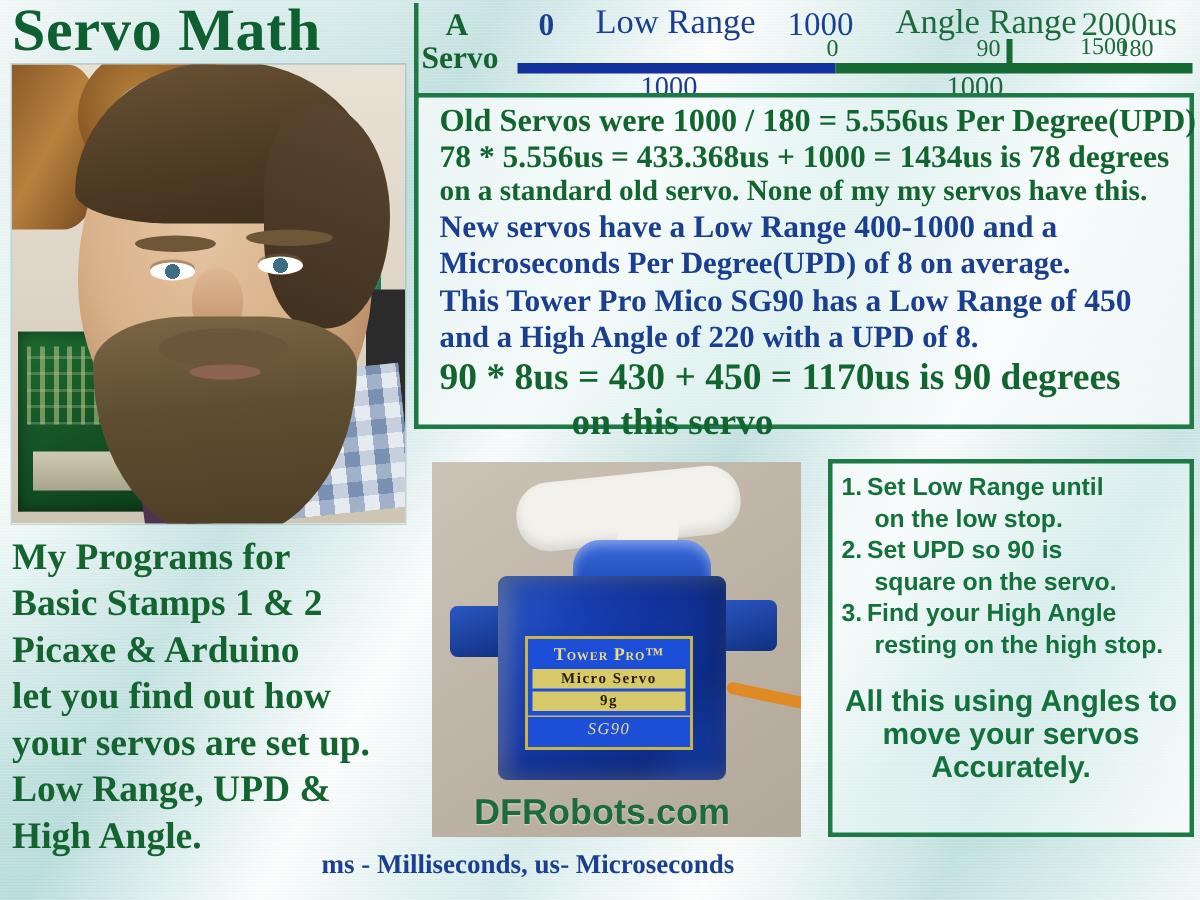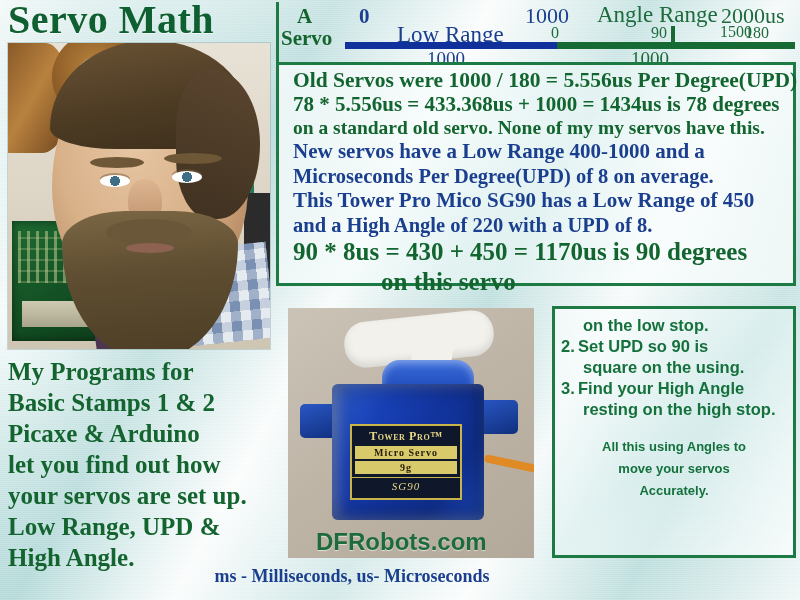--- a/index.html
+++ b/index.html
@@ -87,21 +87,21 @@
   
   #leftpara{left:8px;top:356px;width:270px;font-size:25px;line-height:31px;font-weight:bold;color:#14642f;}
   #leftpara div{white-space:nowrap;}
 
   
   #scalebox{left:276px;top:2px;width:522px;height:68px;border-left:3px solid #1d7a44;}
   .sc-lab{position:absolute;font-weight:bold;}
   #sc-A{left:18px;top:2px;font-size:21px;color:#14642f;}
   #sc-Servo{left:2px;top:24px;font-size:21px;color:#14642f;}
   #sc-0{left:80px;top:2px;font-size:21px;color:#1b3f8f;}
-  #sc-lowrange{left:118px;top:0px;font-size:23px;color:#1b3f8f;font-weight:normal;margin-top:20px;}
+  #sc-lowrange{left:118px;top:0px;font-size:23px;color:#1b3f8f;font-weight:normal;}
   #sc-1000top{left:246px;top:1px;font-size:22px;color:#1b3f8f;font-weight:normal;}
   #sc-anglerange{left:318px;top:0px;font-size:23px;color:#1d6b3c;font-weight:normal;}
   #sc-2000{left:442px;top:1px;font-size:22px;color:#1d6b3c;font-weight:normal;}
   #sc-0b{left:272px;top:22px;font-size:16px;color:#1d6b3c;font-weight:normal;}
   #sc-90{left:372px;top:22px;font-size:16px;color:#1d6b3c;font-weight:normal;}
   #sc-1500{left:396px;top:21px;font-size:16px;color:#1d6b3c;font-weight:normal;margin-left:45px;}
   #sc-180{left:466px;top:22px;font-size:16px;color:#1d6b3c;font-weight:normal;}
   #sc-1000a{left:148px;top:46px;font-size:19px;color:#1b3f8f;font-weight:normal;}
   #sc-1000b{left:352px;top:46px;font-size:19px;color:#1d6b3c;font-weight:normal;}
   #bar-blue{position:absolute;left:66px;top:40px;width:212px;height:7px;background:#10319c;}
@@ -136,38 +136,38 @@
   .sv-earL{position:absolute;left:12px;top:96px;width:40px;height:34px;border-radius:5px;
       background:linear-gradient(160deg,#2a57c4,#10307f);}
   .sv-earR{position:absolute;left:188px;top:92px;width:42px;height:34px;border-radius:5px;
       background:linear-gradient(160deg,#2a57c4,#10307f);}
   .sv-horn{position:absolute;left:56px;top:8px;width:150px;height:46px;
       background:#f2f1ec;border-radius:22px;transform:rotate(-6deg);
       box-shadow:inset 0 -4px 8px rgba(0,0,0,.12);}
   .sv-horn2{position:absolute;left:122px;top:22px;width:40px;height:80px;
       background:#f2f1ec;border-radius:16px;transform:rotate(8deg);}
   .sv-label{position:absolute;left:62px;top:116px;width:112px;height:76px;
-      background:#0f172a;border:2px solid #c9b44a;box-sizing:border-box;
+      background:#1d4ed8;border:2px solid #c9b44a;box-sizing:border-box;
       font-family:"Liberation Serif",serif;color:#e8d887;text-align:center;}
   .sv-l1{font-size:12px;font-variant:small-caps;letter-spacing:.6px;margin-top:3px;font-weight:bold;}
   .sv-l2{background:#d8c96a;color:#241d07;font-size:10px;letter-spacing:1px;margin:2px 3px;padding:1px 0;font-weight:bold;}
   .sv-l3{font-size:11px;font-style:italic;letter-spacing:1px;margin-top:3px;border-top:1px solid #c9b44a;padding-top:2px;}
   .sv-wire{position:absolute;left:196px;top:152px;width:58px;height:8px;background:#e08a25;border-radius:4px;transform:rotate(12deg);}
   .sv-wm{position:absolute;left:28px;bottom:2px;font-size:24px;font-weight:bold;color:#1d6b3c;
       font-family:"Liberation Sans",sans-serif;text-shadow:0 1px 1px rgba(255,255,255,.6);}
 
   
   #stepsbox{left:552px;top:306px;width:244px;height:252px;
       border:3px solid #1d7a44;box-sizing:border-box;
       background:linear-gradient(135deg,rgba(255,255,255,.6),rgba(230,246,245,.5) 50%,rgba(255,255,255,.65));
       font-family:"Liberation Sans",sans-serif;color:#14713c;font-weight:bold;padding:6px 0 0 6px;}
   #stepsbox .step{font-size:16.5px;line-height:21px;white-space:nowrap;}
   #stepsbox .step .num{display:inline-block;width:17px;}
   #stepsbox .cont{padding-left:22px;font-size:16.5px;line-height:21px;white-space:nowrap;}
-  #stepsfoot{margin-top:16px;text-align:center;font-size:13px;line-height:22px;padding-right:6px;}
+  #stepsfoot{margin-top:16px;text-align:center;font-size:20px;line-height:22px;padding-right:6px;}
 
   
   #footer{left:0;top:566px;width:704px;text-align:center;font-size:18px;font-weight:bold;color:#1b3f8f;}
 </style>
 </head>
 <body>
 
 <div id="bg"></div>
 
 <div class="layer" id="title">Servo Math</div>
@@ -250,25 +250,28 @@
   <div class="sv-label">
     <div class="sv-l1">Tower Pro™</div>
     <div class="sv-l2">Micro Servo</div>
     <div class="sv-l2" style="background:#d8c96a;">9g</div>
     <div class="sv-l3">SG90</div>
   </div>
   <div class="sv-wm">DFRobots.com</div>
 </div>
 
 <div class="layer" id="stepsbox">
+  <div class="step">
+    <span class="num">1.</span><span>Set Low Range until</span>
+  </div>
   <div class="cont">on the low stop.</div>
   <div class="step">
     <span class="num">2.</span><span>Set UPD so 90 is</span>
   </div>
-  <div class="cont">square on the using.</div>
+  <div class="cont">square on the servo.</div>
   <div class="step">
     <span class="num">3.</span><span>Find your High Angle</span>
   </div>
   <div class="cont">resting on the high stop.</div>
   <div id="stepsfoot">
     <div>All this using Angles to</div>
     <div>move your servos</div>
     <div>Accurately.</div>
   </div>
 </div>

